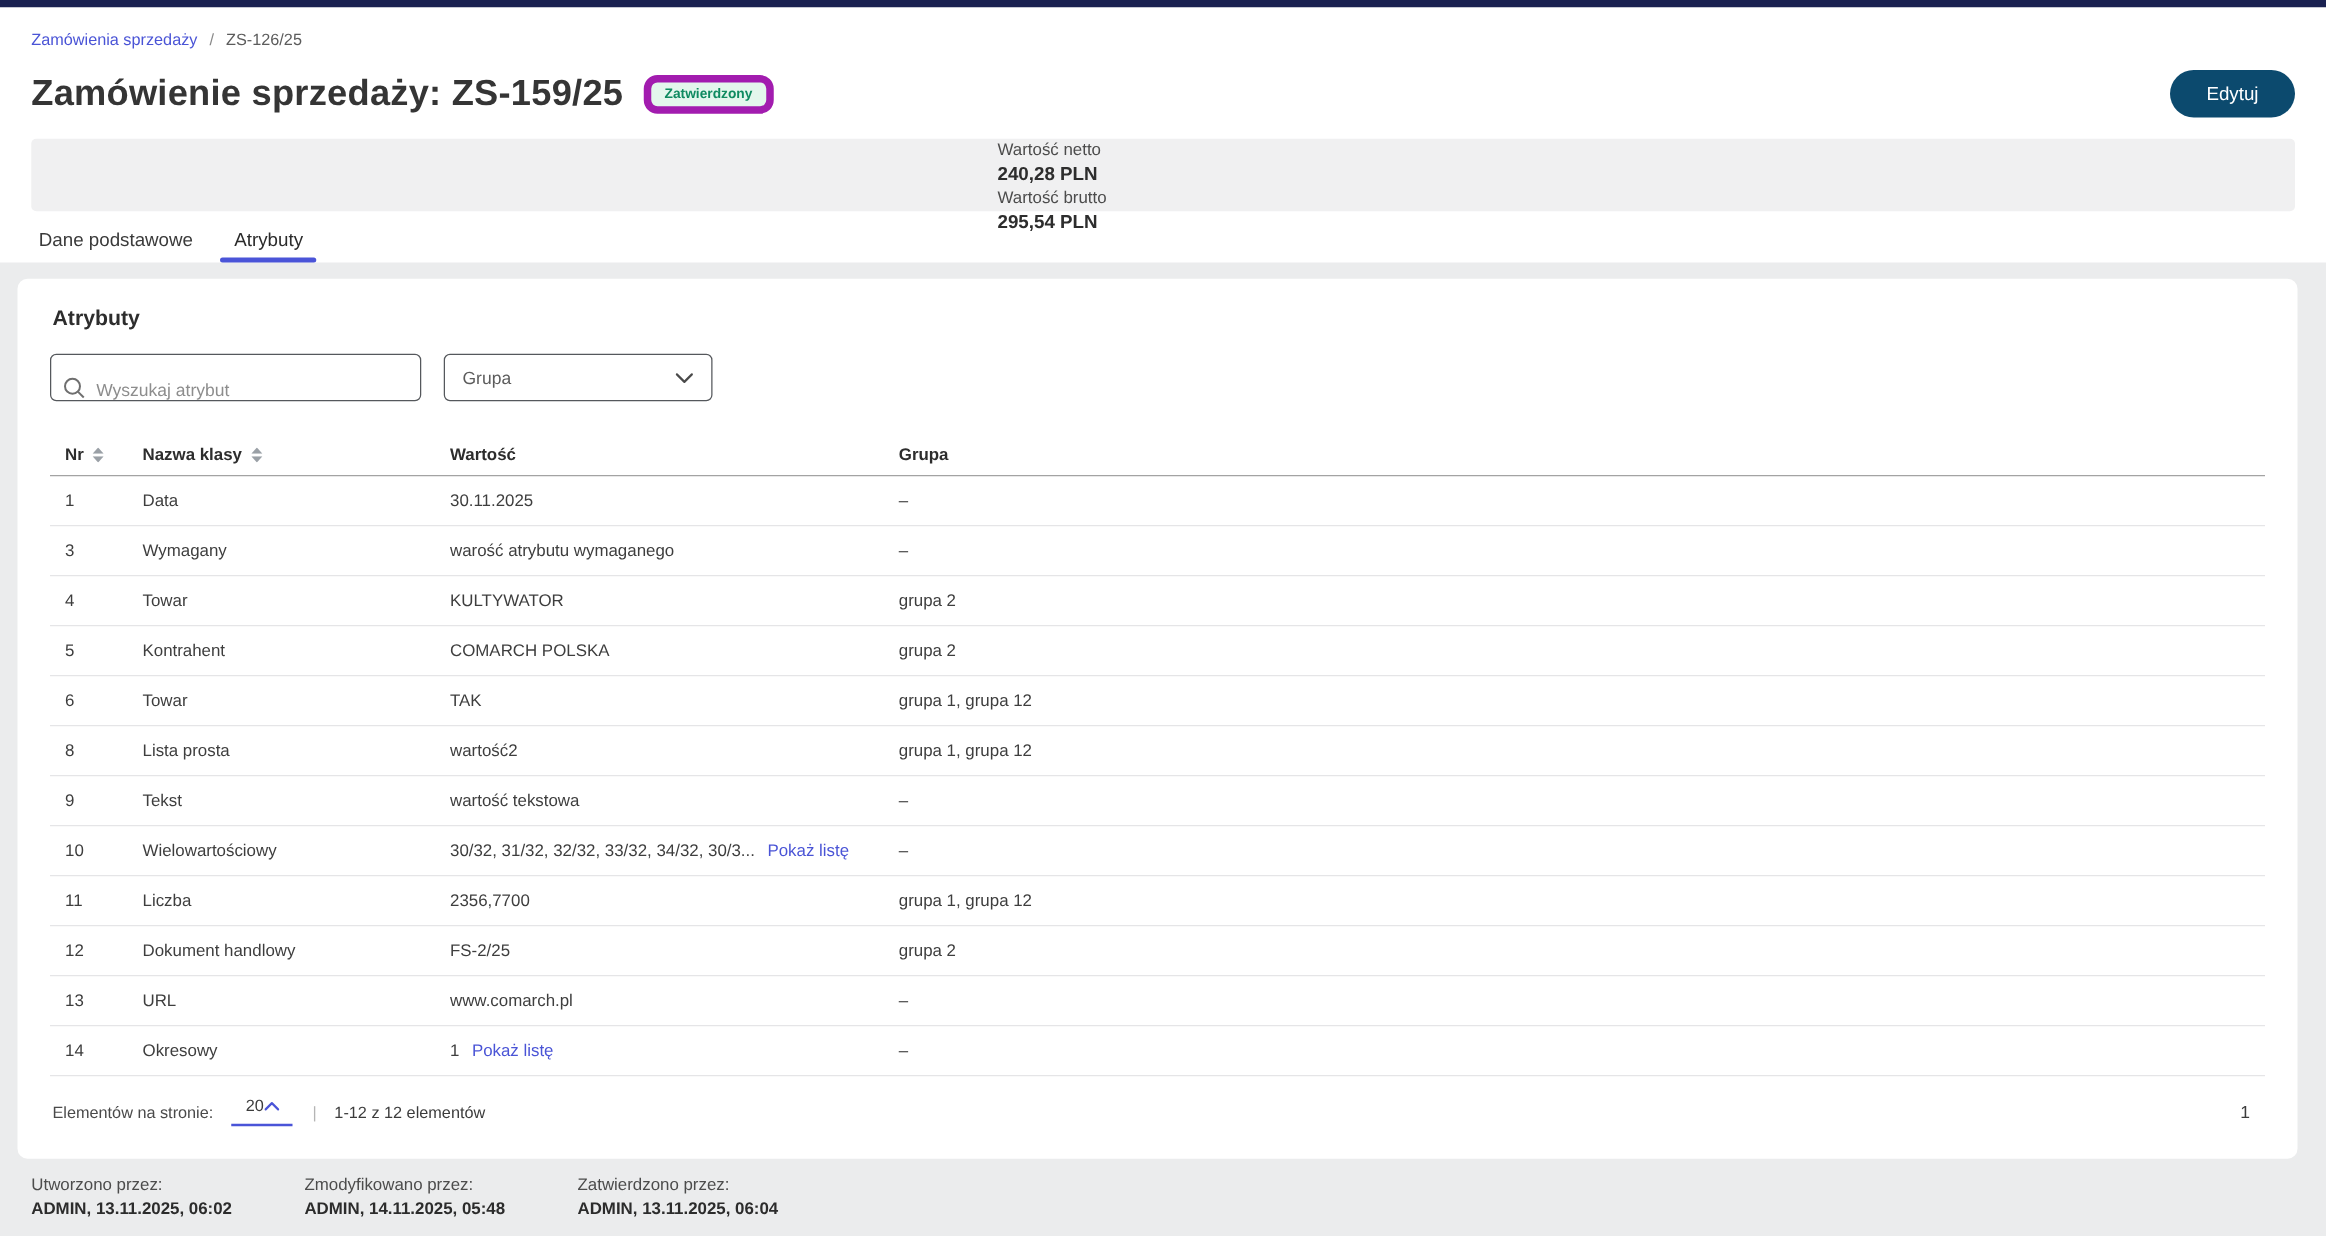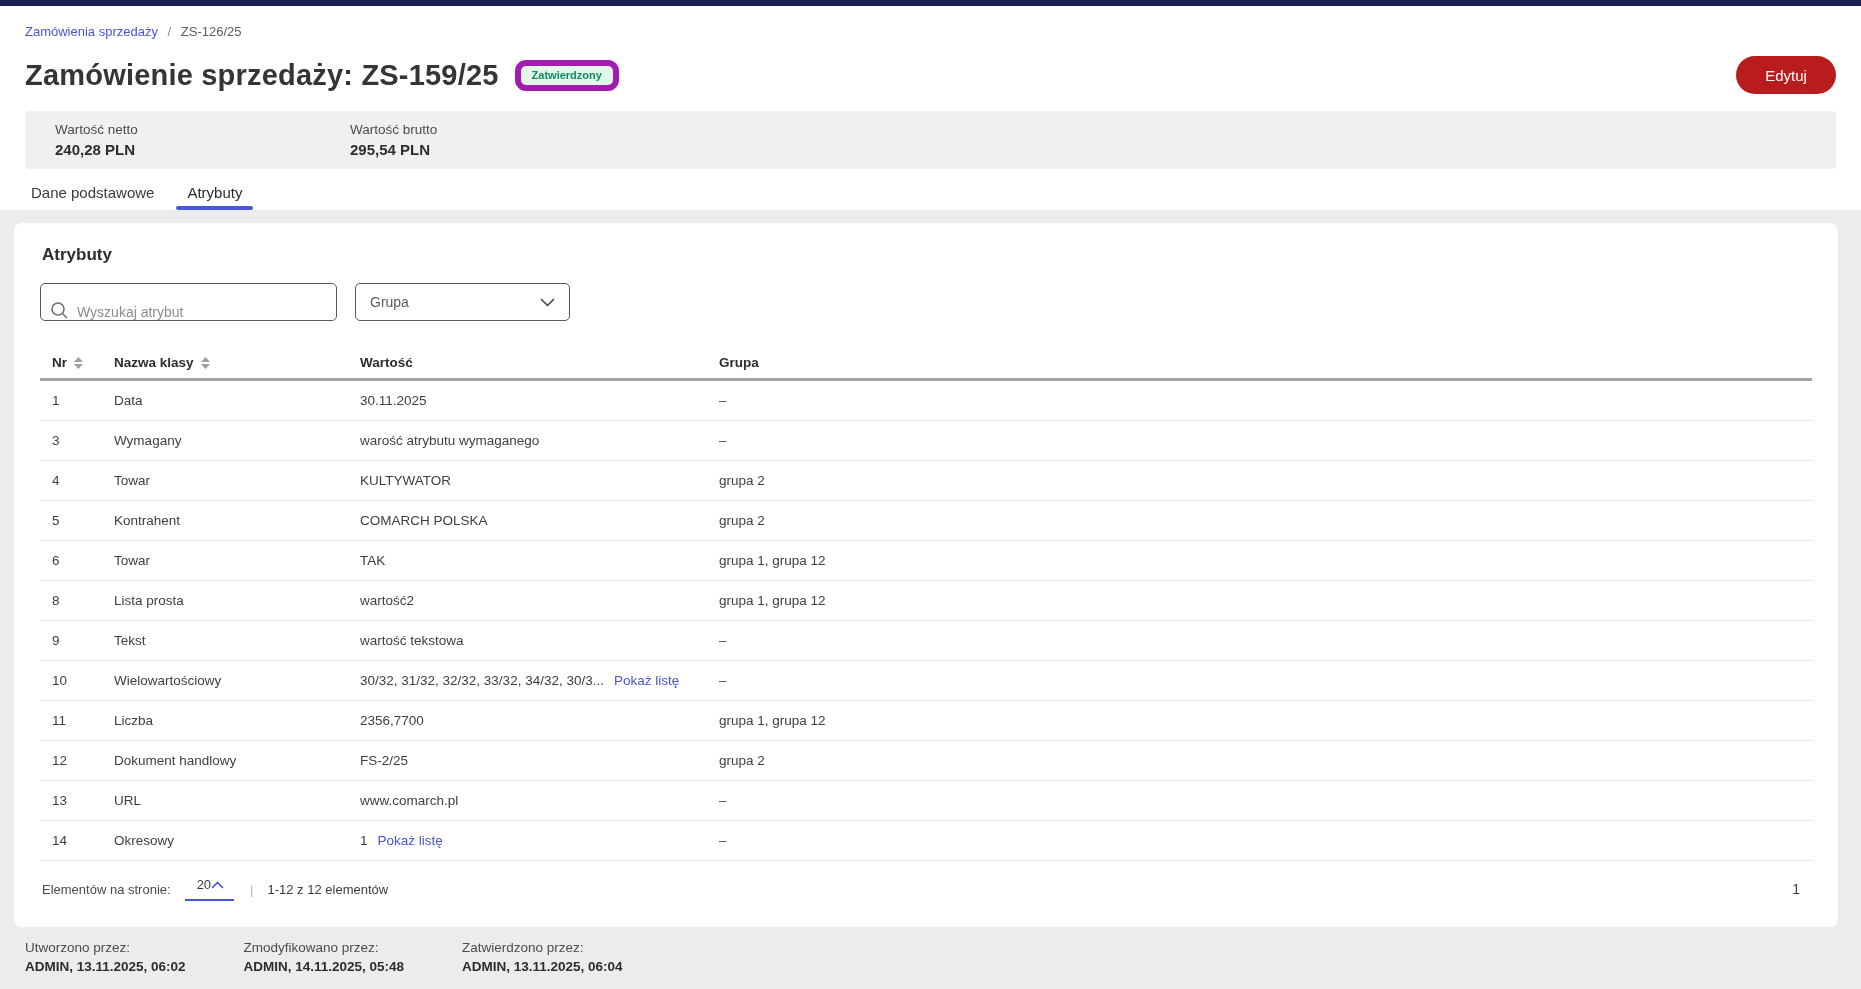--- a/index.html
+++ b/index.html
@@ -13,25 +13,25 @@
   .breadcrumb { font-size:13px; line-height:16px; }
   .breadcrumb .bc-link { color:#4a54d6; cursor:pointer; }
   .breadcrumb .bc-sep { color:#8a8a8a; margin:0 6px; }
   .breadcrumb .bc-current { color:#5c5c5c; }
 
   .title-row { display:flex; align-items:center; margin-top:16px; height:38px; }
   .page-title { font-size:29px; font-weight:600; color:#353535; letter-spacing:0.2px; }
   .status-badge { margin-left:16px; background:#e3f6ec; color:#0f8a60; border:6px solid #a21caf;
     font-size:11px; font-weight:600; padding:3px 11px; border-radius:11px; line-height:13px;text-align:center; }
   .spacer { flex:1; }
-  .edit-btn { background:#b91c1c; color:#fff; border:none; border-radius:19px; height:38px; min-width:100px;
+  .edit-btn { background:#0c4a6e; color:#fff; border:none; border-radius:19px; height:38px; min-width:100px;
     padding:0 26px; font-size:15px; font-family:inherit; cursor:pointer; }
 
   .summary-bar { margin-top:17px; background:#f0f0f1; border-radius:4px; height:58px;
-    display:flex; align-items:center; padding-left:30px; }
+    display:flex; align-items:center; padding-left:30px;flex-direction:column; }
   .summary-item { width:295px; }
   .summary-label { font-size:13.5px; color:#4c4c4c; line-height:17px; }
   .summary-value { font-size:15px; font-weight:700; color:#2d2d2d; line-height:19px; margin-top:2px; }
 
   .tabs-row { display:flex; margin-top:15px; }
   .tab { font-size:15px; color:#3a3a3a; padding:0 11px 9px 11px; margin-right:11px; cursor:pointer; position:relative; }
   .tab:first-child { padding-left:6px; }
   .tab.active { color:#2b2b2b; }
   .tab .tab-underline { display:none; }
   .tab.active .tab-underline { display:block; position:absolute; left:0; right:0; bottom:0; height:4px;
@@ -46,21 +46,21 @@
     display:flex; align-items:flex-end; padding:0 10px 0 9px; background:#fff; }
   .search-box svg { flex:0 0 auto; }
   .search-input { border:none; outline:none; flex:1; font-size:14px; font-family:inherit;
     color:#333; margin-left:8px; background:transparent; }
   .search-input::placeholder { color:#8d8d8d; }
   .select-box { width:215px; height:38px; border:1px solid #55585c; border-radius:5px;
     display:flex; align-items:center; padding:0 14px 0 14px; cursor:pointer; background:#fff; }
   .select-label { font-size:14px; color:#5c5c5c; flex:1; }
 
   .t-head, .t-row { display:grid; grid-template-columns:74px 246px 359px 1fr; align-items:center; }
-  .t-head { height:34px; border-bottom:3px solid #a3a3a3; }
+  .t-head { height:34px; border-bottom:1px solid #a3a3a3; }
   .t-row { height:40px; border-bottom:1px solid #e5e5e7; font-size:13.5px; color:#3e3e3e; }
   .t-row:last-of-type { border-bottom:1px solid #e5e5e7; }
   .th { font-size:13.5px; font-weight:700; color:#2d2d2d; display:flex; align-items:center; gap:7px; }
   .c-nr, .h-nr { padding-left:12px; }
   .sort-ic { display:inline-flex; flex-direction:column; gap:2px; }
   .c-val { display:flex; align-items:center; gap:10px; }
   .link { color:#4a54d6; cursor:pointer; font-size:13.5px; }
   .c-group { color:#3e3e3e; }
 
   .pagination-row { display:flex; align-items:center; margin-top:16px; font-size:13px; color:#4a4a4a; padding-left:2px; }

